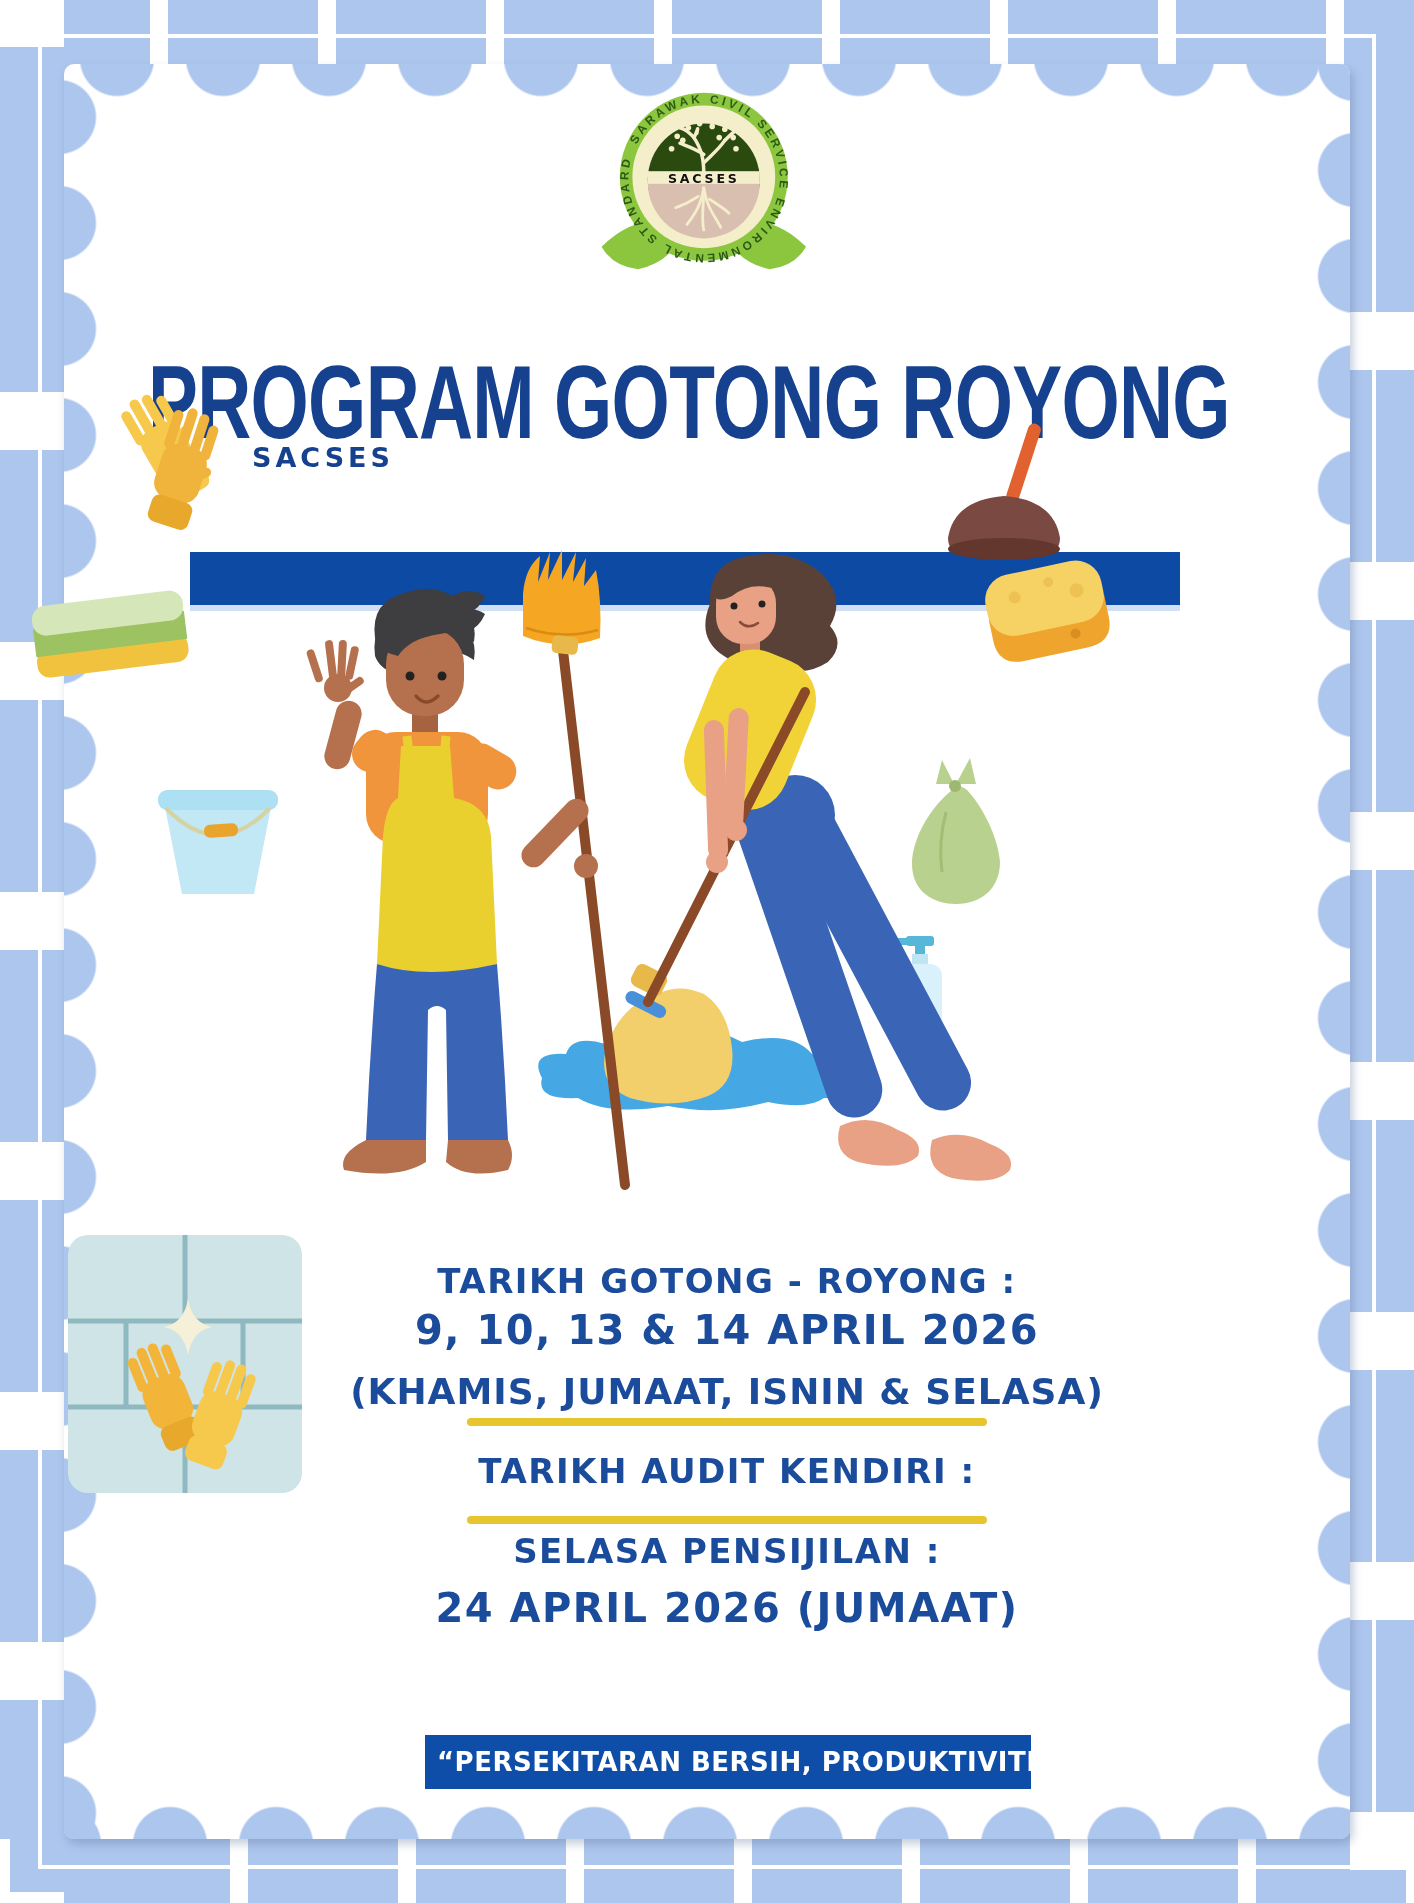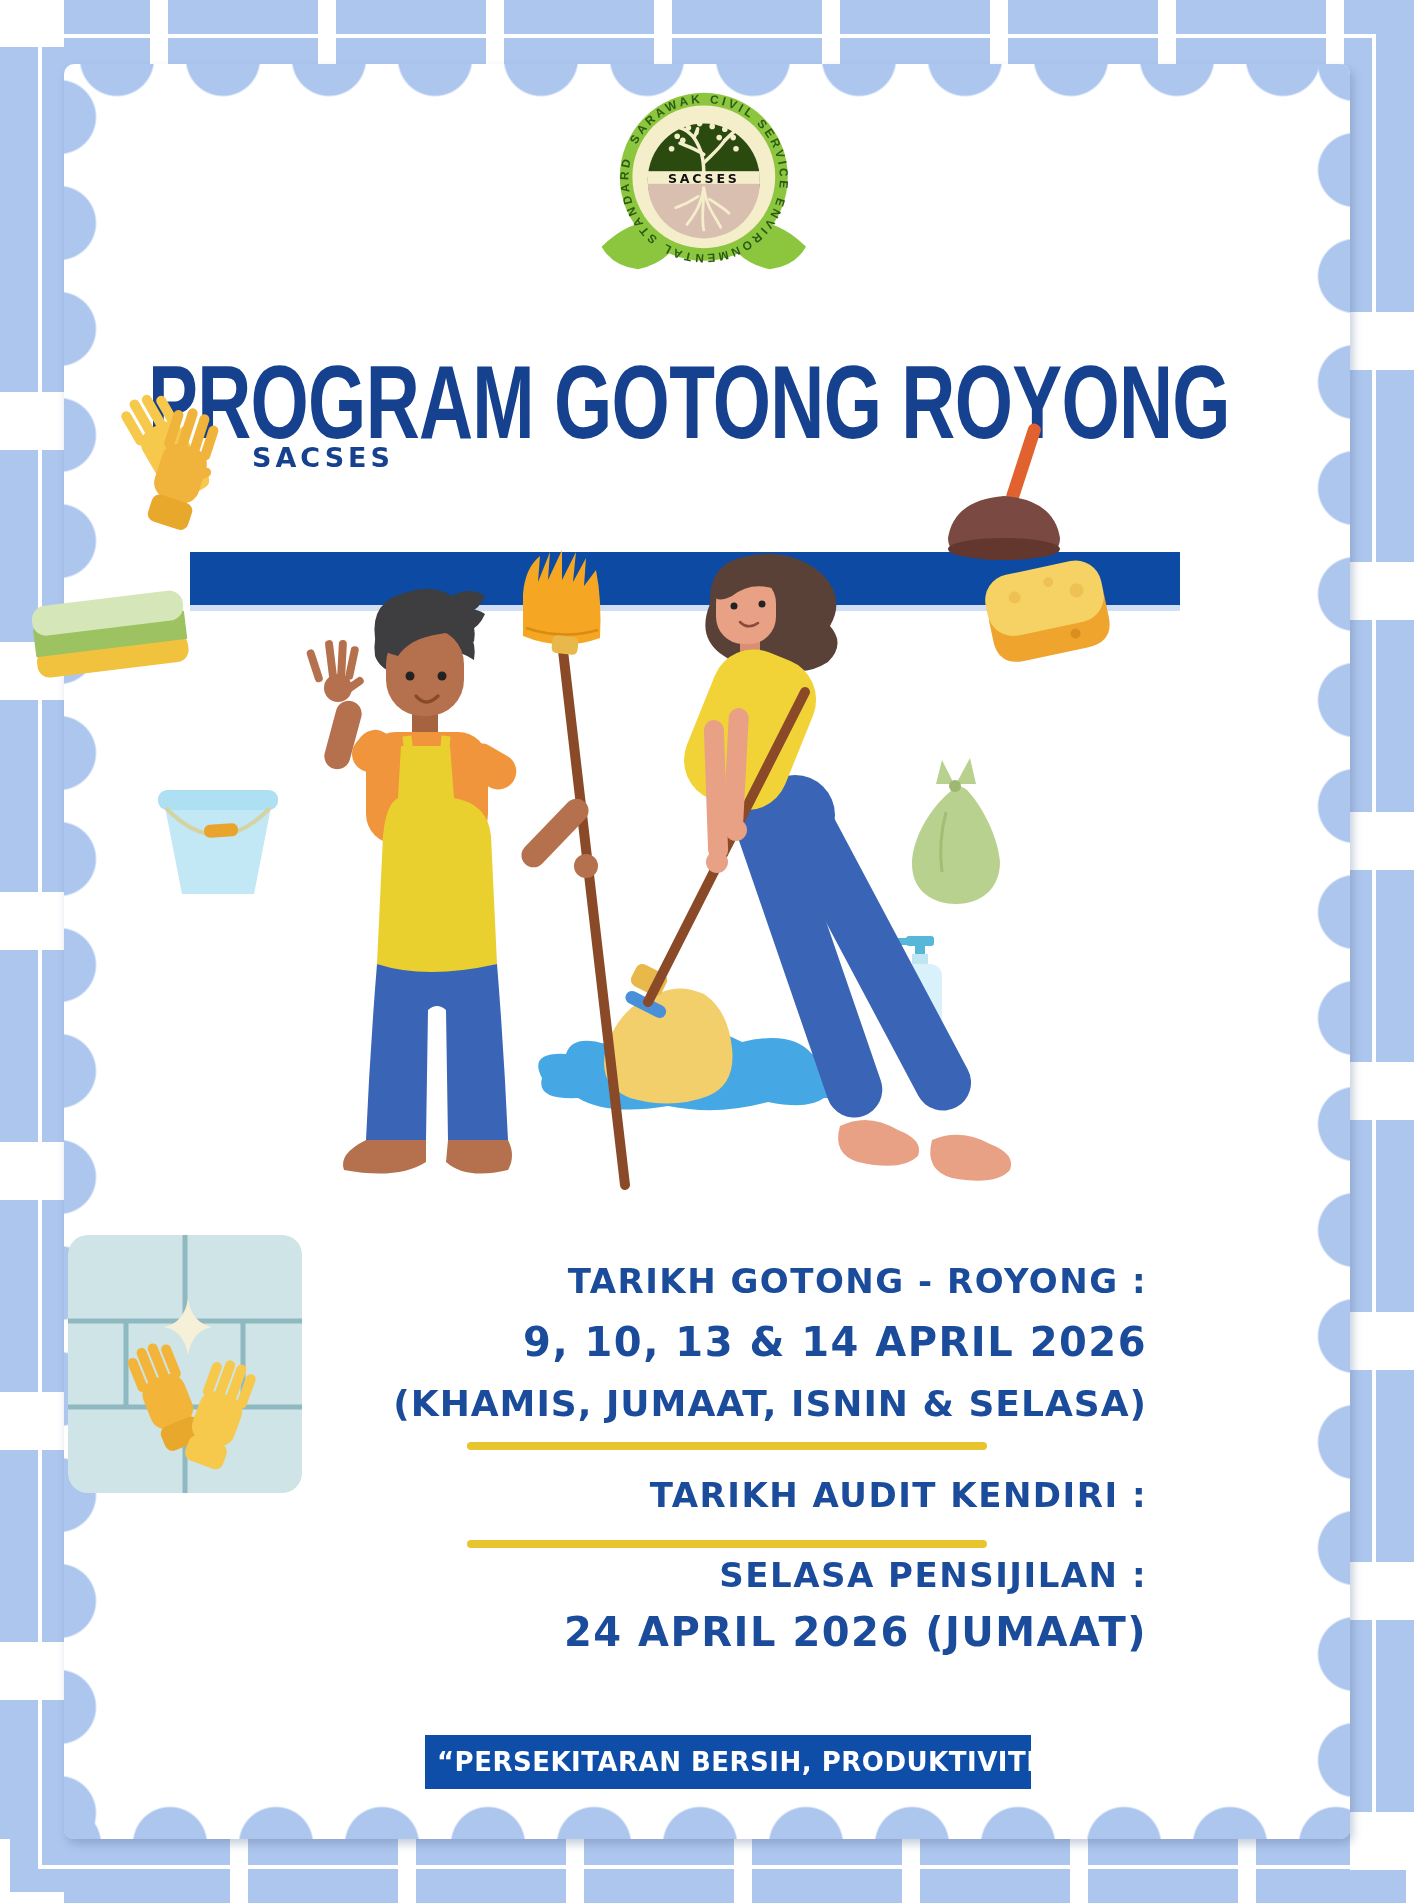--- a/index.html
+++ b/index.html
@@ -37,26 +37,26 @@
     background-image:radial-gradient(circle 37px at 47px 50%,#adc6ee 36px,rgba(173,198,238,0) 38px);
     background-size:42px 106px;background-repeat:repeat-y;background-position:0 53px;}
 
   .title{left:148px;top:350px;font:700 104px/1 "Liberation Sans",sans-serif;
          letter-spacing:-1px;color:#15418e;transform:scaleX(.72);transform-origin:0 0;
          white-space:nowrap;}
   .subtitle{left:252px;top:442px;font:700 27px "DejaVu Sans",sans-serif;
             letter-spacing:4px;color:#15418e;}
   .bluebar{left:190px;top:552px;width:990px;height:53px;background:#0c4aa4;
            box-shadow:0 6px 0 rgba(190,210,240,.7);}
-  .schedule{left:307px;top:1260px;width:840px;text-align:right;color:#1b4b9b;}
+  .schedule{left:307px;top:1260px;width:840px;text-align:center;color:#1b4b9b;}
   .s-label{font:700 34px/42px "DejaVu Sans",sans-serif;letter-spacing:1.5px;}
   .s-date{font:700 40px/48px "DejaVu Sans",sans-serif;letter-spacing:1.5px;}
   .s-paren{font:700 36px/44px "DejaVu Sans",sans-serif;letter-spacing:1px;}
   .divider{width:520px;height:8px;background:#e7c52f;border-radius:4px;margin:0 auto;}
-  .m16{margin-top:16px}.m14{margin-top:24px}.m12{margin-top:12px}.m8{margin-top:16px}.m6{margin-top:6px}
+  .m16{margin-top:4px}.m14{margin-top:24px}.m12{margin-top:12px}.m8{margin-top:16px}.m6{margin-top:6px}
   .banner{left:425px;top:1735px;width:606px;height:54px;background:#0e4da8;overflow:hidden;}
   .banner-text{font:700 26px/54px "DejaVu Sans",sans-serif;color:#ffffff;letter-spacing:.5px;
                white-space:nowrap;padding-left:12px;}
 </style>
 </head>
 <body>
 
 <div class="poster">
 
   <div class="frame-line"></div>

